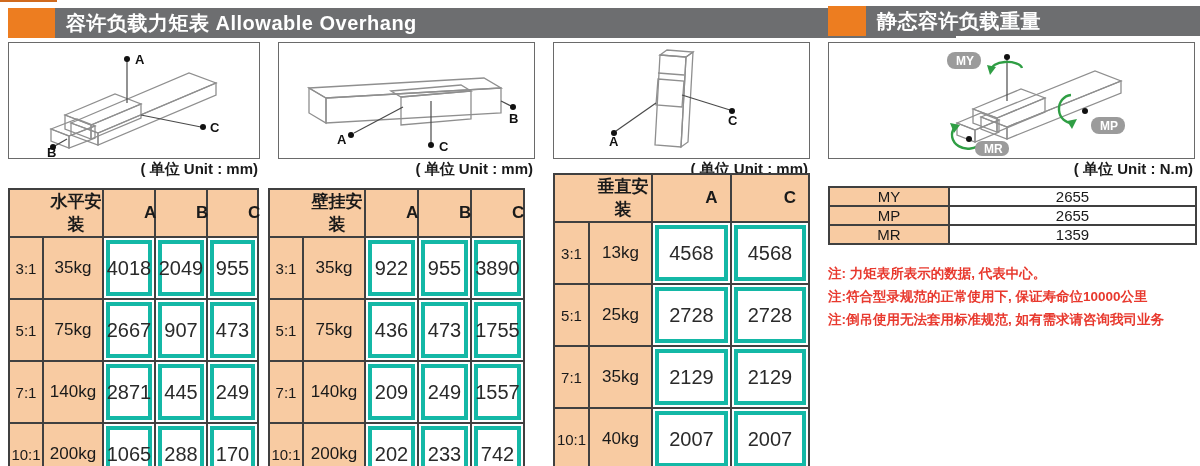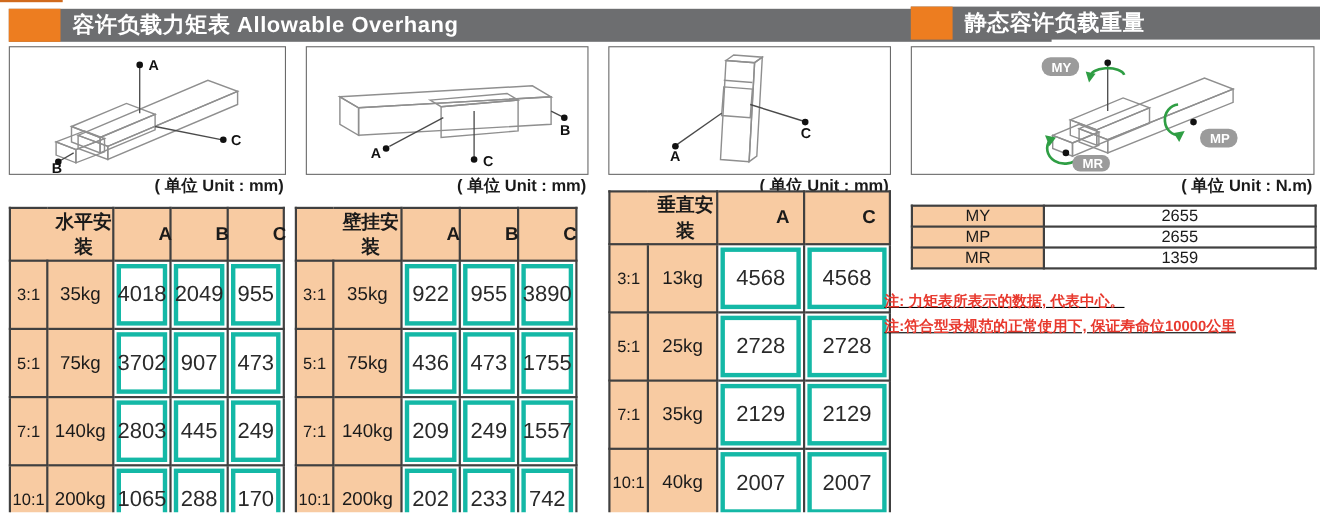--- a/index.html
+++ b/index.html
@@ -172,34 +172,34 @@
             <div class="vbox">2049</div>
           </td>
       <td class="val">
             <div class="vbox">955</div>
           </td>
     </tr>
     <tr>
       <td class="lab rat">5:1</td>
       <td class="lab">75kg</td>
       <td class="val">
-            <div class="vbox">3702</div>
+            <div class="vbox">2667</div>
           </td>
       <td class="val">
             <div class="vbox">907</div>
           </td>
       <td class="val">
             <div class="vbox">473</div>
           </td>
     </tr>
     <tr>
       <td class="lab rat">7:1</td>
       <td class="lab">140kg</td>
       <td class="val">
-            <div class="vbox">2803</div>
+            <div class="vbox">2871</div>
           </td>
       <td class="val">
             <div class="vbox">445</div>
           </td>
       <td class="val">
             <div class="vbox">249</div>
           </td>
     </tr>
     <tr>
       <td class="lab rat">10:1</td>
@@ -357,18 +357,19 @@
       <td class="lab">MP</td>
       <td>2655</td>
     </tr>
     <tr>
       <td class="lab">MR</td>
       <td>1359</td>
     </tr>
   </tbody>
     </table>
 
-  <div class="abs" style="left:804px;top:262px;text-decoration:underline;">
+  <div class="abs" style="left:828px;top:262px;">
     <div class="note">注: 力矩表所表示的数据, 代表中心。</div>
     <div class="note">注:符合型录规范的正常使用下, 保证寿命位10000公里</div>
+    <div class="note">注:倒吊使用无法套用标准规范, 如有需求请咨询我司业务</div>
   </div>
 
 </div>
 
 </body></html>

